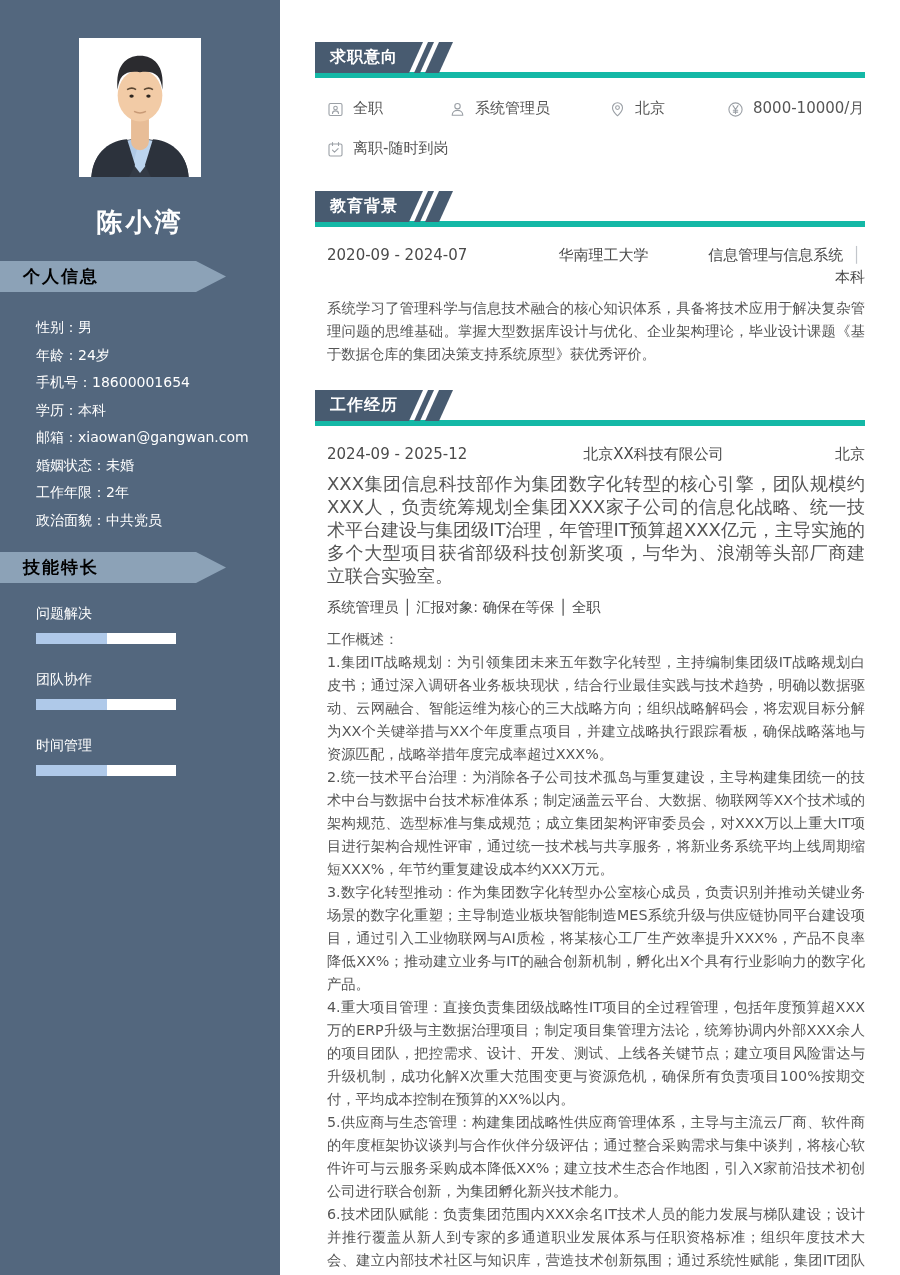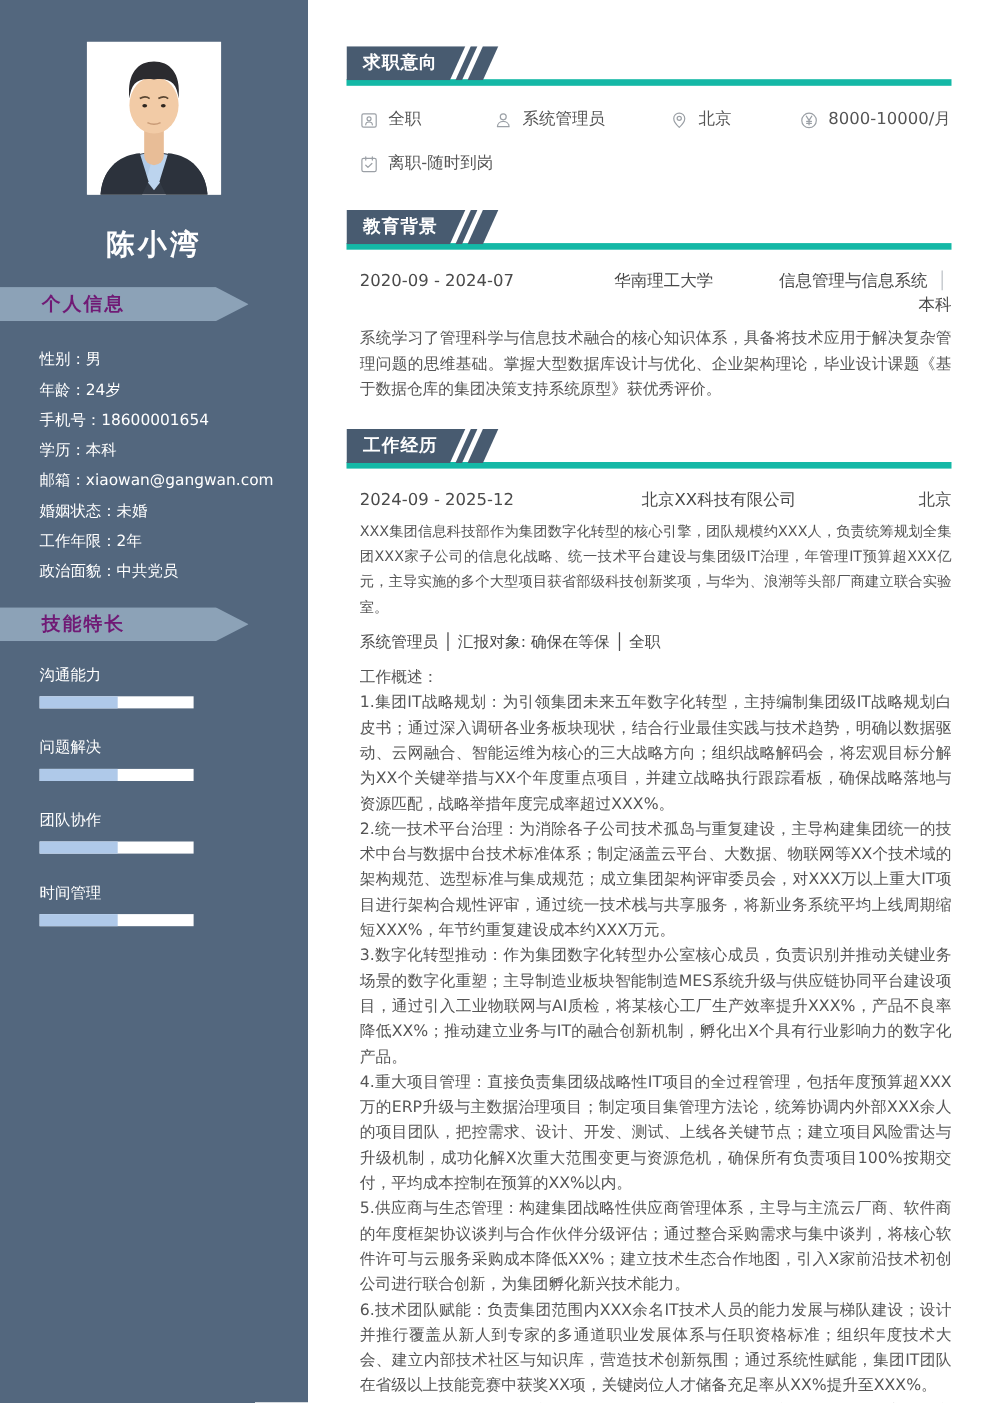--- a/index.html
+++ b/index.html
@@ -8,22 +8,22 @@
     font-family:"DejaVu Sans","Liberation Sans",sans-serif;
     -webkit-font-smoothing:antialiased;
   }
   
   .sidebar{position:absolute;left:0;top:0;width:280px;height:1275px;background:#53677E;}
   .photo{width:122px;height:139px;margin:38px auto 0;display:block;background:#fff;}
   .name{margin-top:28px;text-align:center;color:#fff;font-size:26px;font-weight:bold;letter-spacing:3px;}
   .side-banner{
     margin-top:21px;height:31px;width:226px;background:#8CA2B7;
     clip-path:polygon(0 0,196px 0,226px 50%,196px 100%,0 100%);
-    display:flex;align-items:center;padding-left:38px;box-sizing:border-box;
-    color:#701a75;font-weight:bold;font-size:17px;letter-spacing:2px;
+    display:flex;align-items:center;padding-left:23px;box-sizing:border-box;
+    color:#000000;font-weight:bold;font-size:17px;letter-spacing:2px;
   }
   .side-banner.skills-banner{margin-top:18px;}
   .info-list{margin:22px 0 0 36px;}
   .info-item{color:#fff;font-size:14px;line-height:27.5px;white-space:nowrap;}
   .skills{margin:22px 0 0 36px;}
   .skill{margin-bottom:27px;}
   .skill-name{color:#fff;font-size:14px;margin-bottom:10px;}
   .skill-bar{width:140px;height:11px;background:#FFFFFF;}
   .skill-fill{height:100%;background:#AFC9E9;}
   
@@ -42,21 +42,21 @@
   }
   .intent-item{display:flex;align-items:flex-end;gap:9px;white-space:nowrap;}
   .intent-item.wide{grid-column:1 / span 2;}
   .icon{flex:0 0 auto;display:inline-flex;}
   .icon svg{stroke:#9BA0A6;fill:none;stroke-width:1.1;stroke-linecap:round;stroke-linejoin:round;}
   .row-line{margin-top:17px;display:flex;font-size:15px;color:#4A4A4A;line-height:22px;}
   .row-date{width:185px;} .row-mid{flex:1;text-align:center;} 
   .row-right{width:170px;text-align:right;} .row-city{width:70px;text-align:right;}
   .sep{color:#C2C6CB;padding:0 4px;}
   .desc{margin-top:9px;font-size:14.3px;line-height:23px;color:#555;text-align:justify;}
-  .summary{margin-top:7px;font-size:13px;line-height:23px;color:#555;text-align:justify;}
+  .summary{margin-top:7px;font-size:18px;line-height:23px;color:#555;text-align:justify;}
   .meta{margin-top:9px;font-size:14.3px;color:#4A4A4A;line-height:22px;}
   .details{margin-top:10px;}
   .detail-line{font-size:14.3px;line-height:23px;color:#555;text-align:justify;}
 </style>
 </head>
 <body>
 
 <aside class="sidebar">
 
   <svg class="photo" viewBox="0 0 122 140">
@@ -100,26 +100,20 @@
 
       <div class="info-item">政治面貌：中共党员</div>
     </div>
 
   <div class="side-banner skills-banner">
     <span>技能特长</span>
   </div>
 
   <div class="skills">
 
-      <div class="skill">
-        <div class="skill-name">沟通能力</div>
-        <div class="skill-bar">
-          <div class="skill-fill" style="width: 51%;"></div>
-        </div>
-      </div>
 
       <div class="skill">
         <div class="skill-name">问题解决</div>
         <div class="skill-bar">
           <div class="skill-fill" style="width: 51%;"></div>
         </div>
       </div>
 
       <div class="skill">
         <div class="skill-name">团队协作</div>

